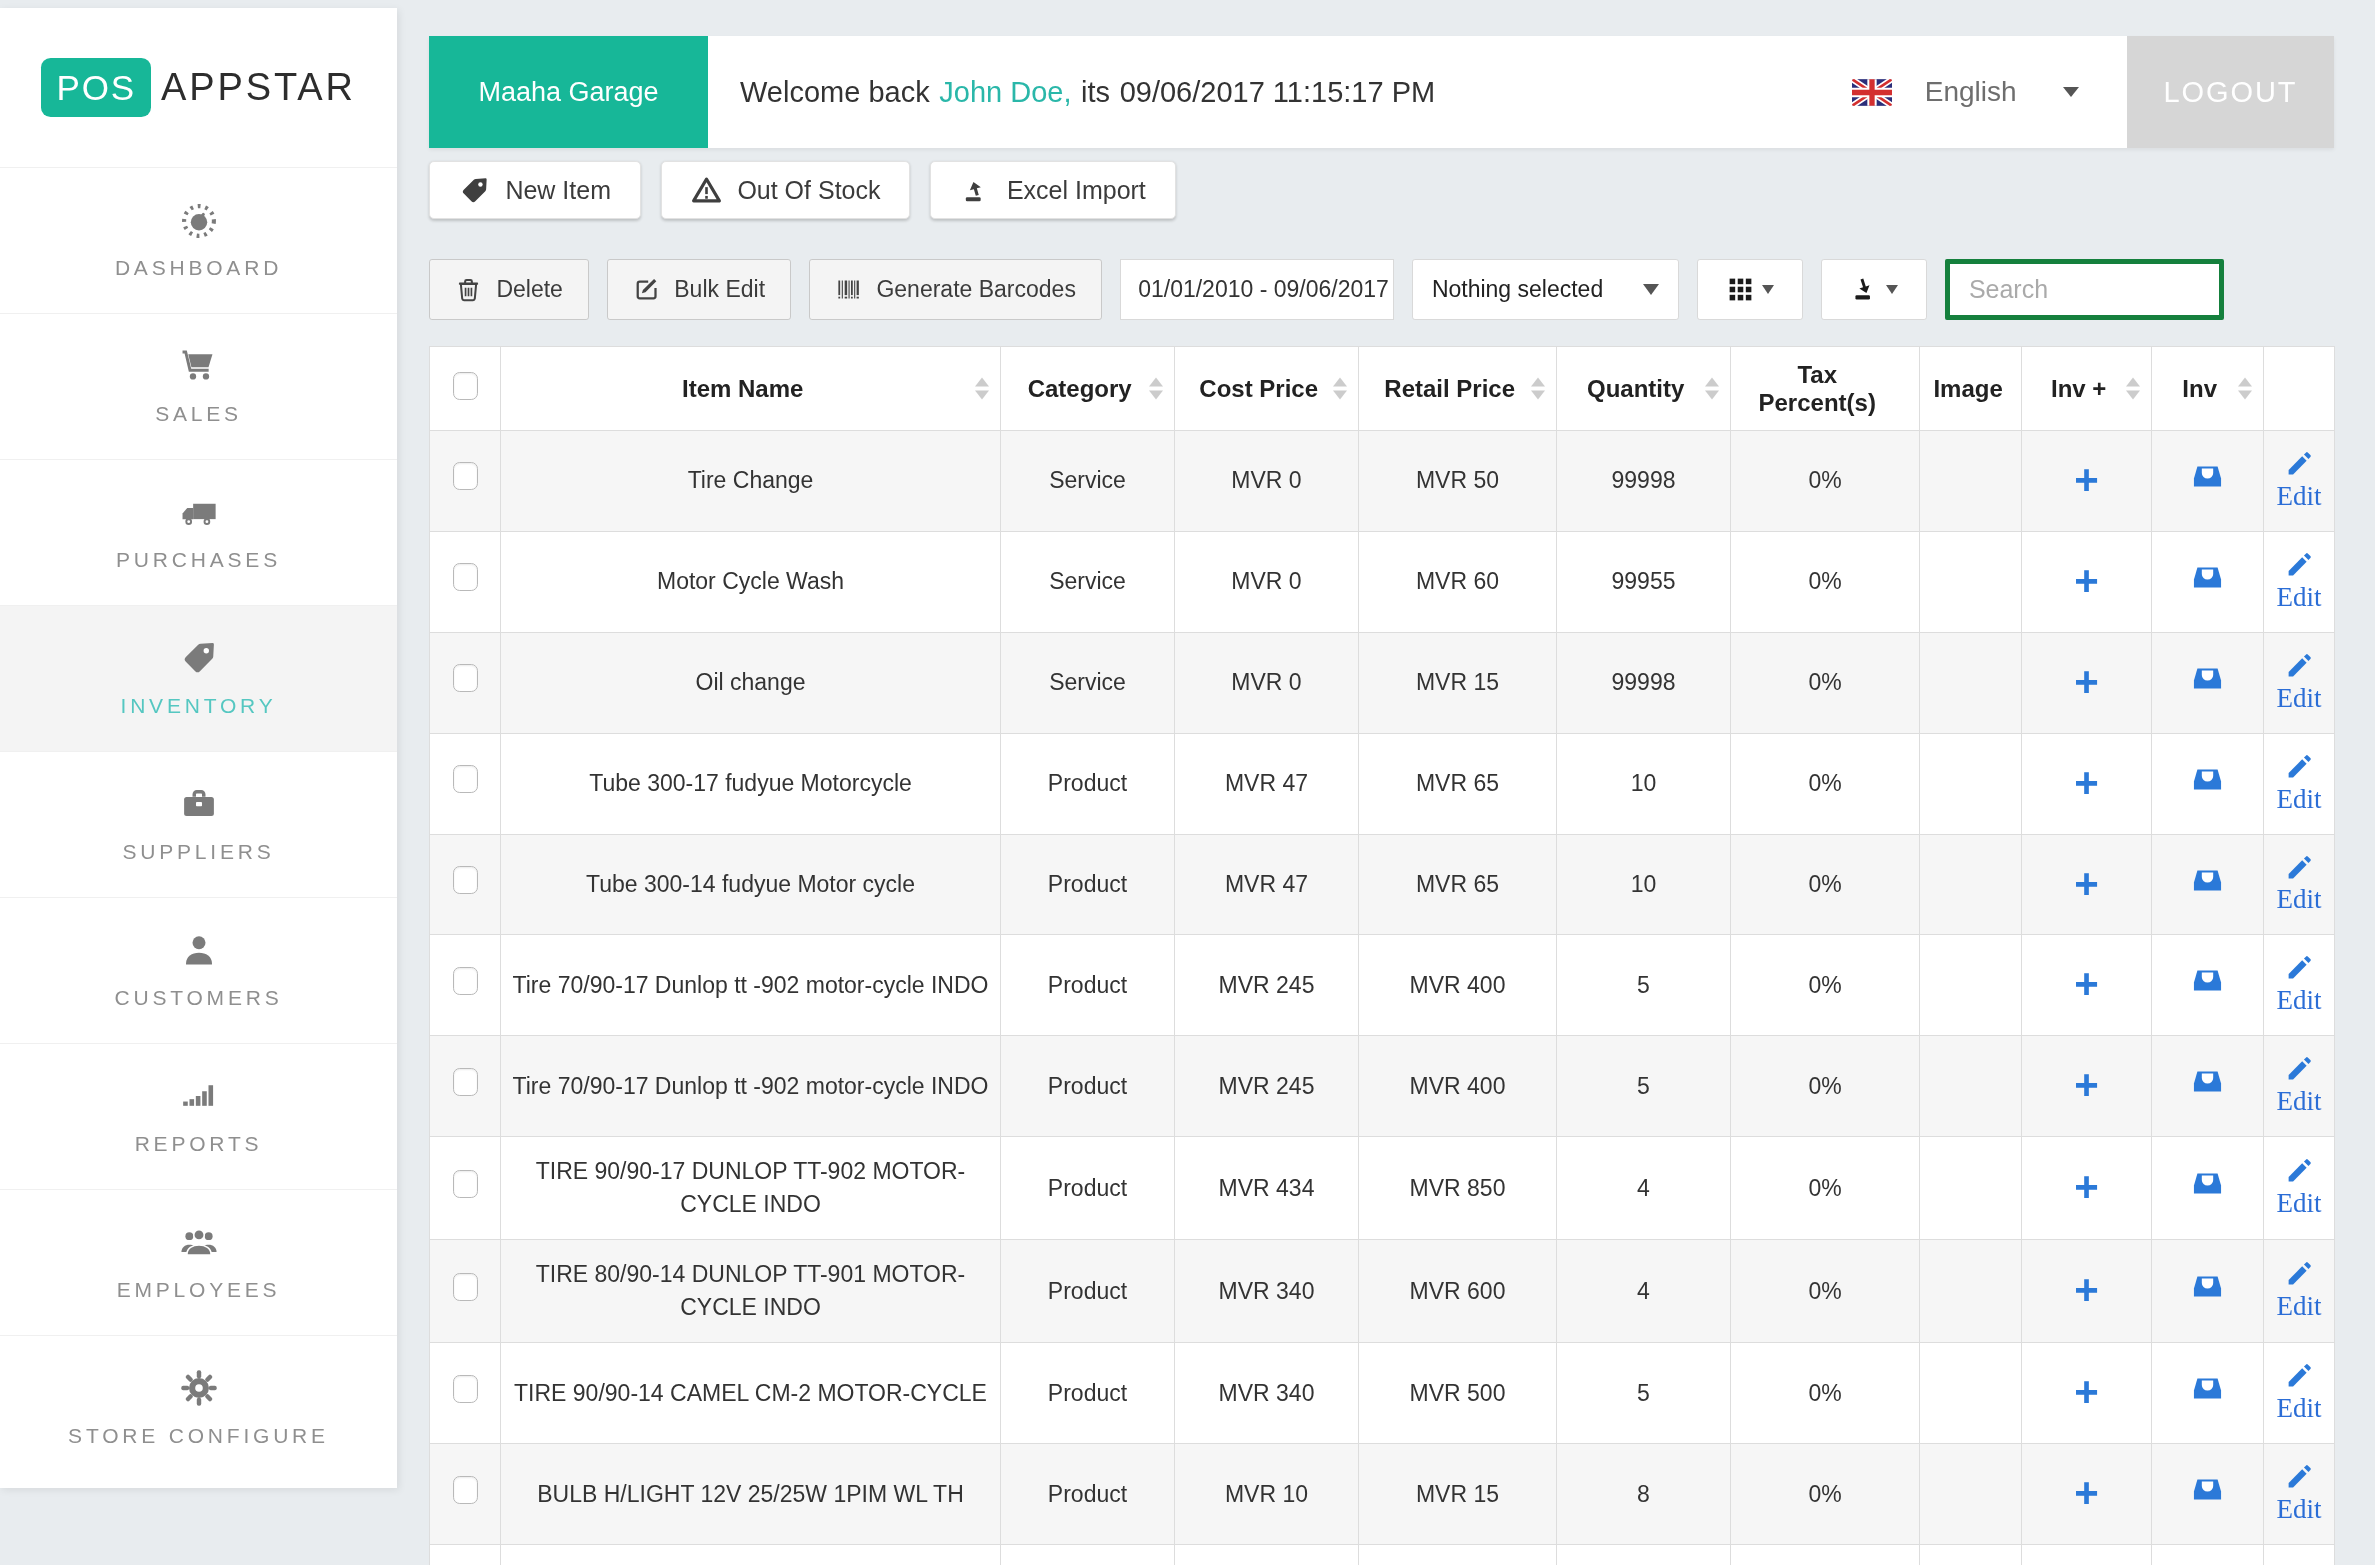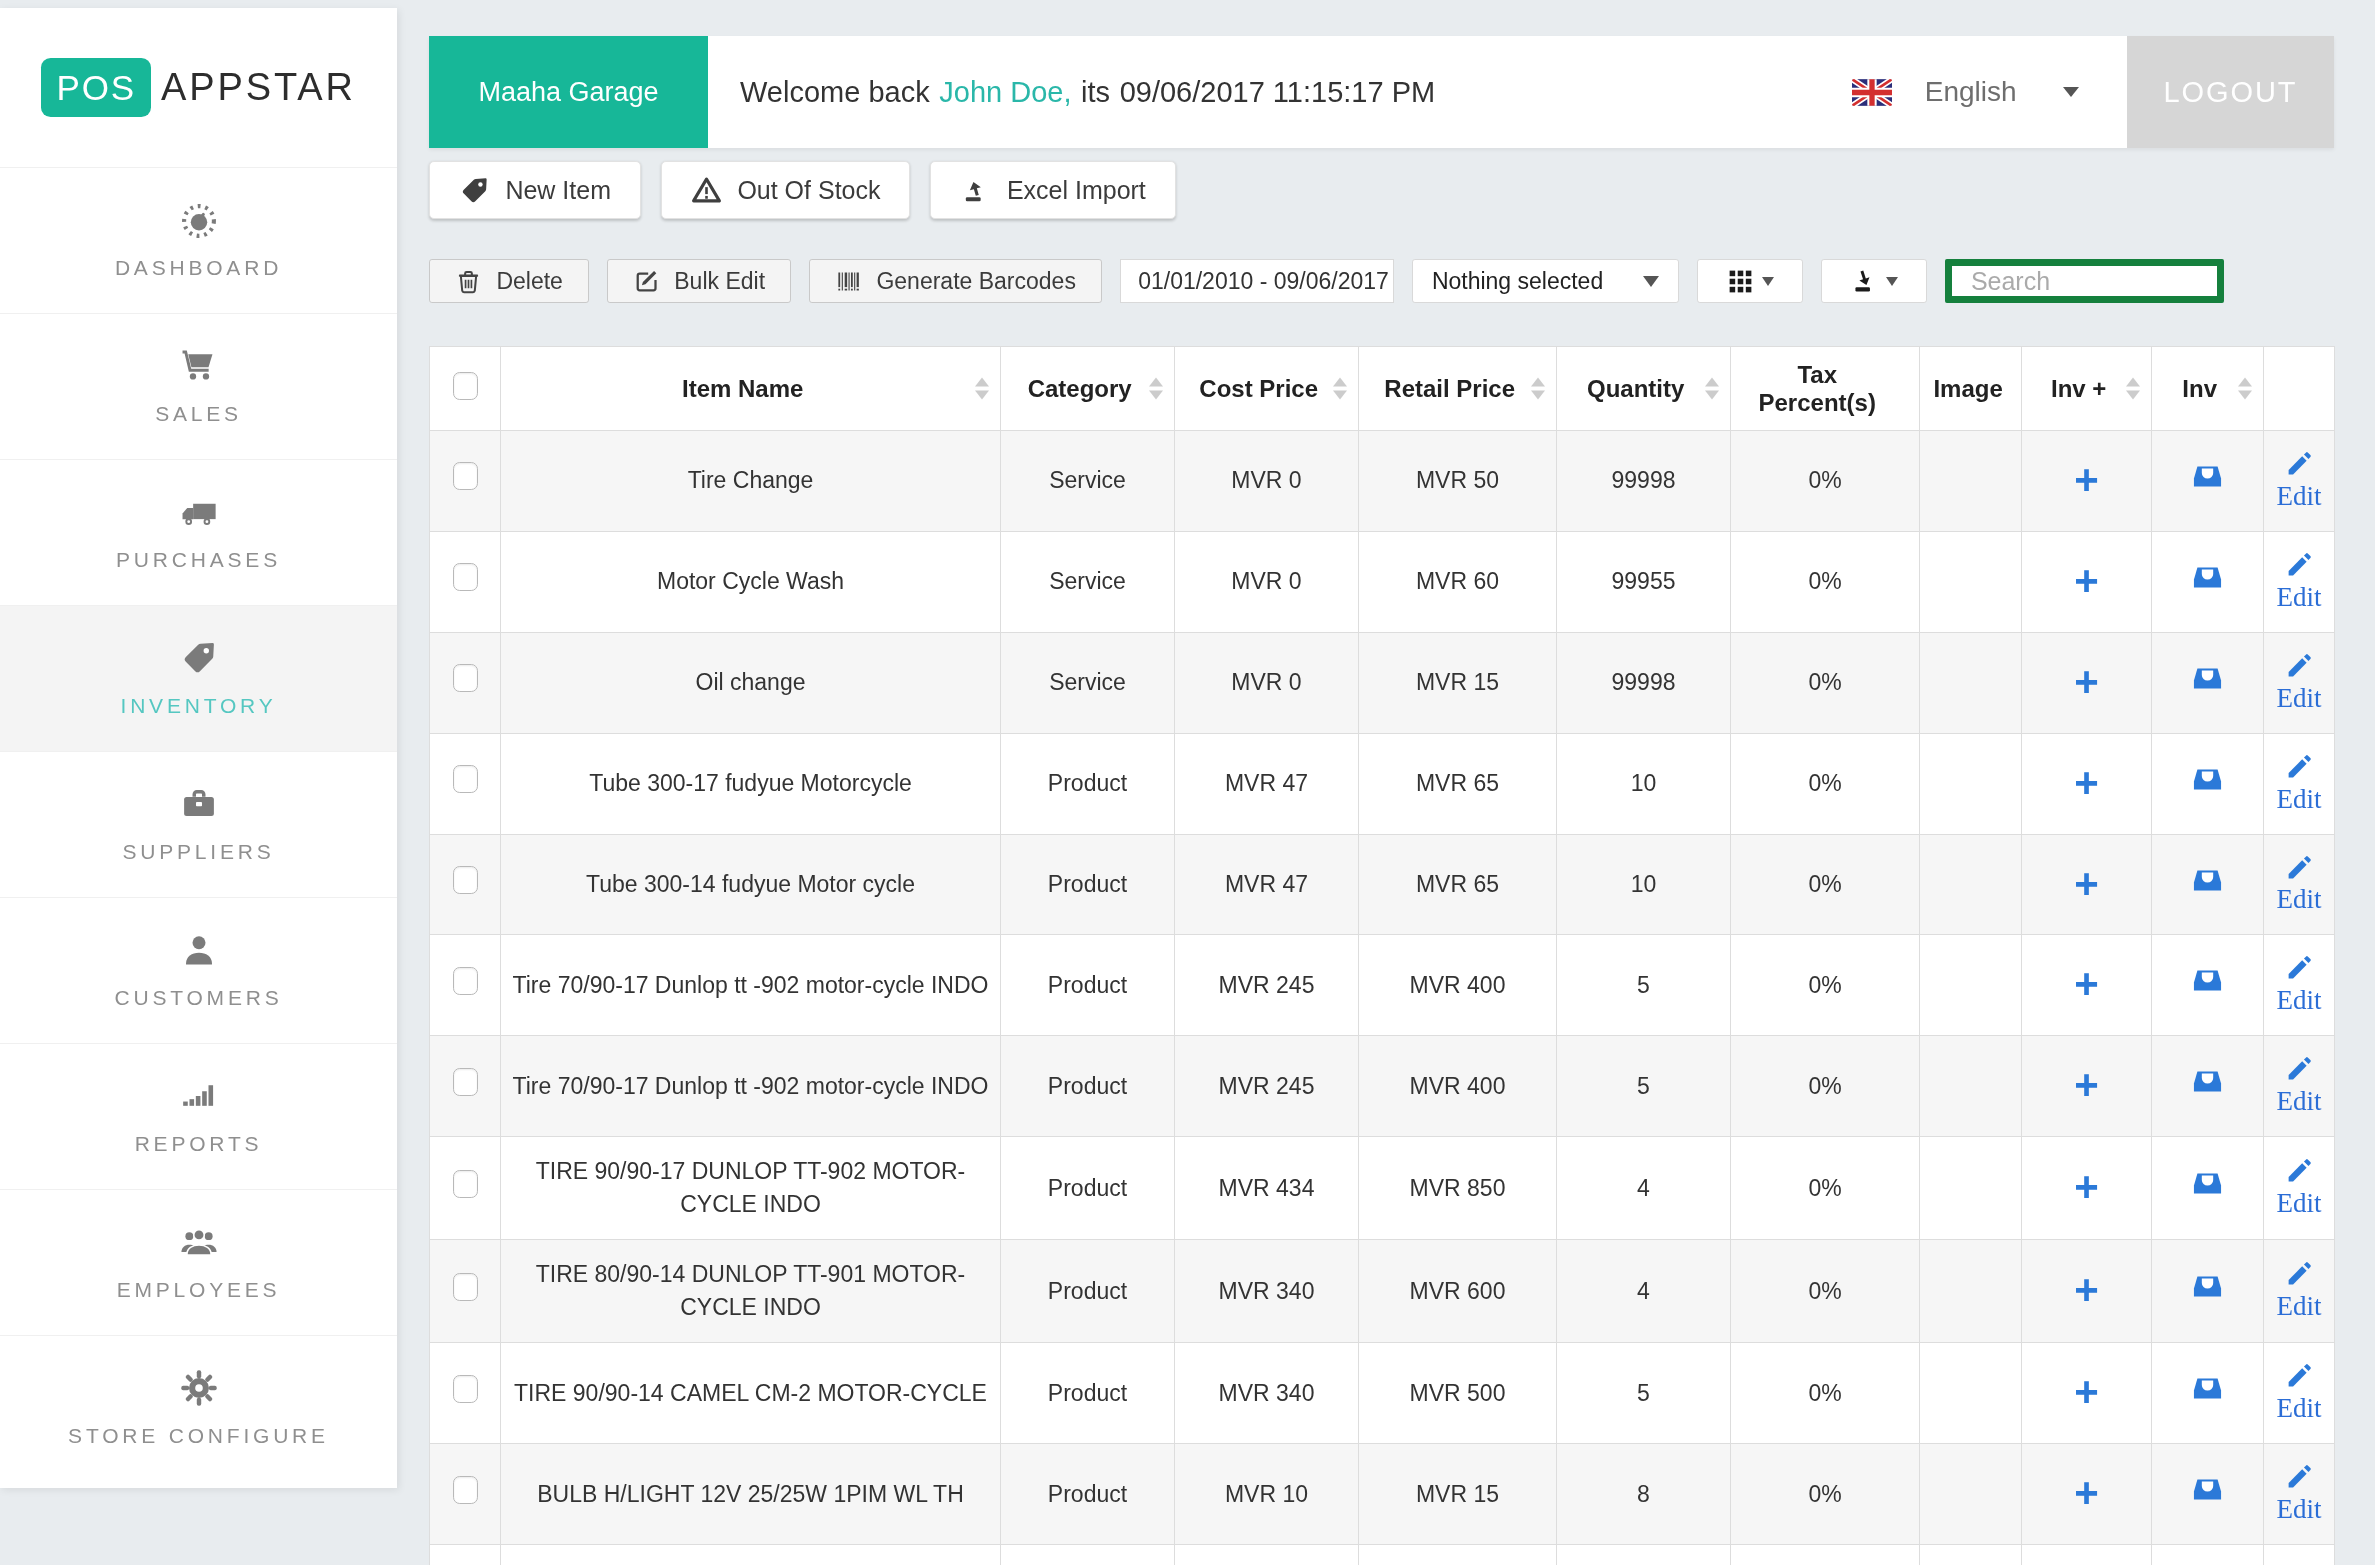--- a/index.html
+++ b/index.html
@@ -56,21 +56,21 @@
   
   .actions { position:absolute; left:429px; top:161px; display:flex; gap:20px; }
   .action-btn {
     height:58px; background:#fff; border:1px solid #e2e2e2; border-radius:4.8px;
     box-shadow:0 1.9px 2.9px rgba(0,0,0,.18); display:flex; align-items:center; gap:15.4px;
     padding:0 29px; font-size:25px; color:#3b3b3b; cursor:pointer;
   }
   .action-btn .a-icon svg { width:31px; height:31px; color:#3f3f3f; }
 
   
-  .toolbar { position:absolute; left:429px; top:259px; display:flex; gap:18px; align-items:stretch; height:44px; }
+  .toolbar { position:absolute; left:429px; top:259px; display:flex; gap:18px; align-items:stretch; height:61px; }
   .tool-btn {
     background:#f4f4f4; border:1px solid #c9c9c9; border-radius:2.9px;
     display:flex; align-items:center; gap:14.4px; padding:0 25px; font-size:23px; color:#3b3b3b; cursor:pointer;
   }
   .tool-btn .t-icon svg { width:27px; height:27px; color:#444; }
   .date-box {
     width:274px; background:#fff; border:1px solid #d9d9d9; display:flex; align-items:center;
     padding-left:17.3px; font-size:23px; color:#333; overflow:hidden; white-space:nowrap; cursor:text;
   }
   .select-box {
@@ -79,21 +79,21 @@
     font-size:23px; color:#222; cursor:pointer;
   }
   .select-box .caret { border-top-width:11.5px; }
   .icon-drop {
     background:#fff; border:1px solid #d9d9d9; border-radius:2.9px; display:flex;
     align-items:center; justify-content:center; gap:7.7px; width:106px; cursor:pointer; color:#1b1b1b;
   }
   .icon-drop svg { width:29px; height:29px; }
   .icon-drop .caret { border-top-width:9.6px; border-left-width:6.7px; border-right-width:6.7px; margin-left:0; }
   .search-box {
-    width:279px; background:#fff; border:7px solid #15803d; border-radius:1.9px;
+    width:279px; background:#fff; border:5px solid #15803d; border-radius:1.9px;
     font-size:25px; padding:0 19px; color:#333; outline:none;
   }
   .search-box::placeholder { color:#aaa; }
 
   
   .grid-wrap { position:absolute; left:429px; top:346px; width:1905px; }
   table { width:100%; border-collapse:collapse; background:#fff; table-layout:fixed; }
   th, td { border:1px solid #ddd; text-align:center; vertical-align:middle; }
   th { height:84px; font-size:24px; color:#222; font-weight:bold; position:relative; background:#fff; padding:0 29px 0 13.4px; }
   td { height:92px; padding:18px 11.5px; font-size:23px; color:#333; line-height:33px; }

